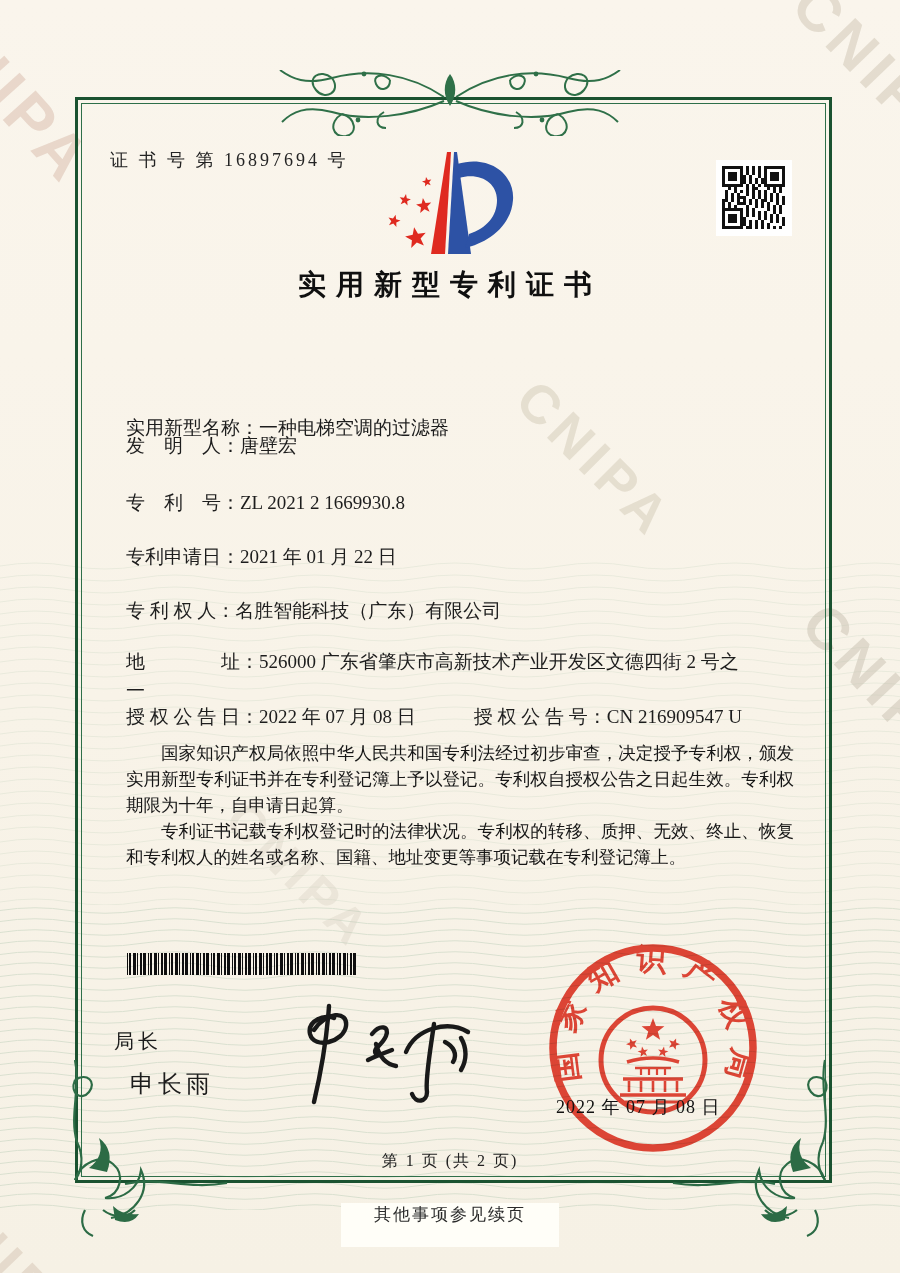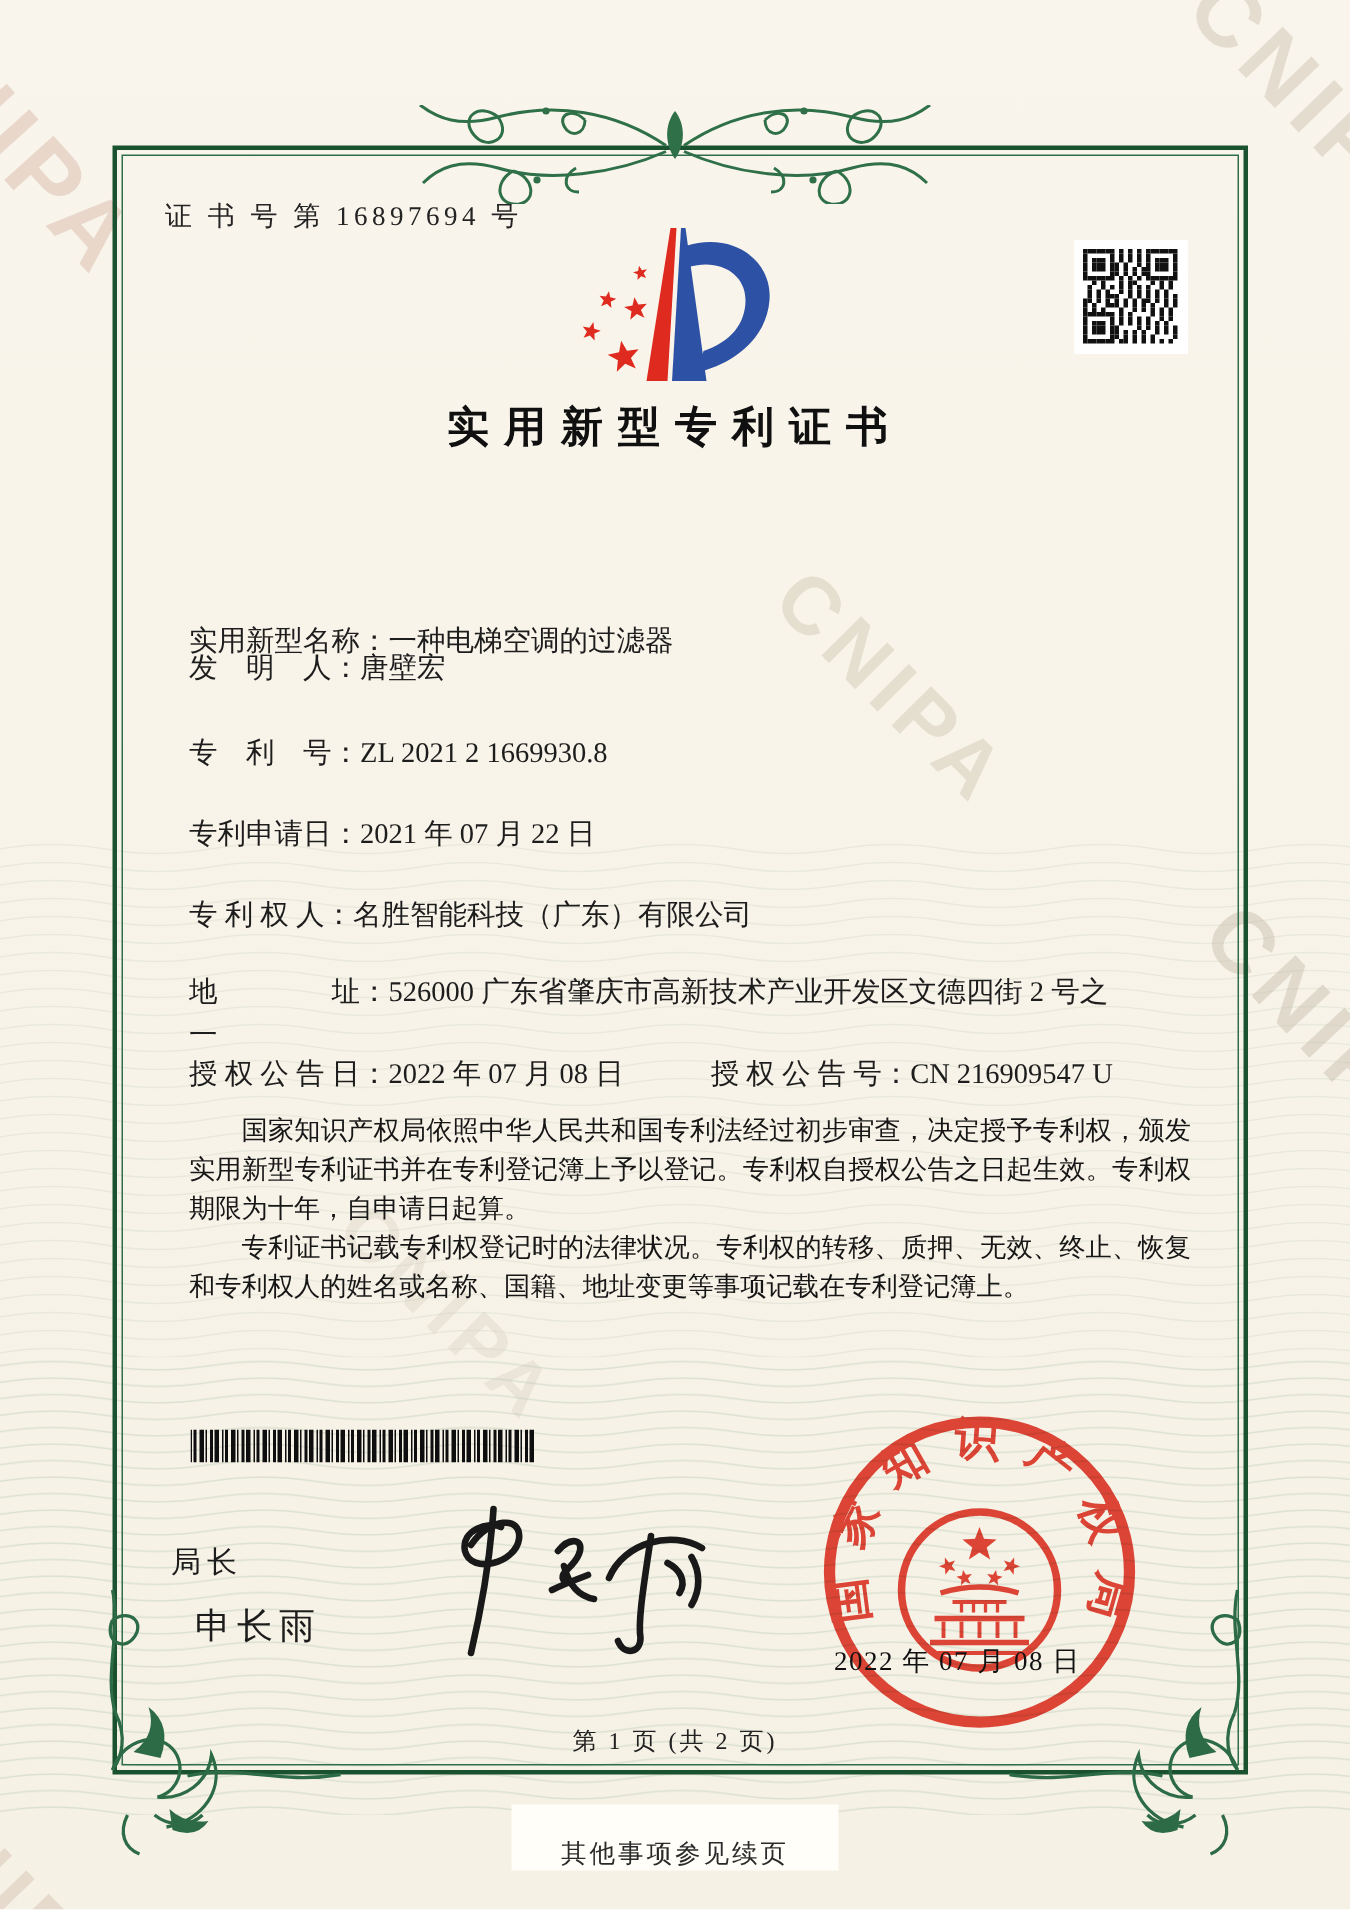--- a/index.html
+++ b/index.html
@@ -10,21 +10,21 @@
   }
   .abs{position:absolute;}
   
   .wm{position:absolute;font-family:"Liberation Sans","DejaVu Sans",sans-serif;
       font-weight:bold;letter-spacing:6px;pointer-events:none;transform-origin:0 0;}
   
   .frame{position:absolute;left:75px;top:97px;width:751px;height:1080px;
          border:3px solid #1a5230;}
   .frame-inner{position:absolute;inset:3px;border:1px solid #2e6f49;}
   
-  .certno{position:absolute;left:110px;top:132px;font-size:18px;letter-spacing:3px;color:#242424;}
+  .certno{position:absolute;left:110px;top:148px;font-size:18px;letter-spacing:3px;color:#242424;}
   
   .title{position:absolute;left:0;top:266px;width:900px;text-align:center;
          font-size:28px;font-weight:bold;letter-spacing:10px;color:#101010;}
   
   .fields{position:absolute;left:126px;top:0;width:618px;font-size:19px;color:#1d1d1d;}
   .frow{position:absolute;left:0;width:618px;line-height:29px;}
   .flabel{white-space:pre;}
   .grant-gap{display:inline-block;width:58px;}
   
   .paras{position:absolute;left:126px;top:740px;width:668px;font-size:17.5px;
@@ -37,21 +37,21 @@
   .officer-name{position:absolute;left:130px;top:1068px;font-size:24px;letter-spacing:4px;}
   .signature{position:absolute;left:268px;top:998px;}
   
   .seal{position:absolute;left:542px;top:937px;mix-blend-mode:multiply;}
   .seal-date{position:absolute;left:556px;top:1095px;width:200px;font-size:18px;
              letter-spacing:1px;color:#111;z-index:6;}
   
   .pageno{position:absolute;left:0;top:1151px;width:900px;text-align:center;
           font-size:16px;letter-spacing:2px;color:#222;}
   .note-strip{position:absolute;left:341px;top:1203px;width:218px;height:44px;
-              background:#fffef8;display:flex;align-items:flex-end;justify-content:center;}
+              background:#fffef8;display:flex;align-items:flex-start;justify-content:center;}
   .note-strip span{font-size:17px;letter-spacing:2px;color:#2a2a2a;}
   .z1{z-index:1}.z2{z-index:2}.z3{z-index:3}.z4{z-index:4}.z5{z-index:5}
 </style>
 </head>
 <body>
 
 <div id="page">
 
   <svg class="abs" style="left:0;top:560px;opacity:.14;" width="900" height="345">
     <defs>
@@ -389,21 +389,21 @@
     <div class="frow" style="top:374px;margin-top:39px;">
       <span class="flabel">实用新型名称：</span><span>一种电梯空调的过滤器</span>
     </div>
     <div class="frow" style="top:431px;">
       <span class="flabel">发　明　人：</span><span>唐壁宏</span>
     </div>
     <div class="frow" style="top:488px;">
       <span class="flabel">专　利　号：</span><span>ZL 2021 2 1669930.8</span>
     </div>
     <div class="frow" style="top:542px;">
-      <span class="flabel">专利申请日：</span><span>2021 年 07 月 22 日</span>
+      <span class="flabel">专利申请日：</span><span>2021 年 01 月 22 日</span>
     </div>
     <div class="frow" style="top:596px;">
       <span class="flabel">专 利 权 人：</span><span>名胜智能科技（广东）有限公司</span>
     </div>
     <div class="frow" style="top:647px;">
       <span class="flabel">地　　　　址：</span><span>526000 广东省肇庆市高新技术产业开发区文德四街 2 号之一</span>
     </div>
     <div class="frow" style="top:702px;">
       <span class="flabel">授 权 公 告 日：</span><span>2022 年 07 月 08 日</span><span class="grant-gap"></span><span class="flabel">授 权 公 告 号：</span><span>CN 216909547 U</span>
     </div>

